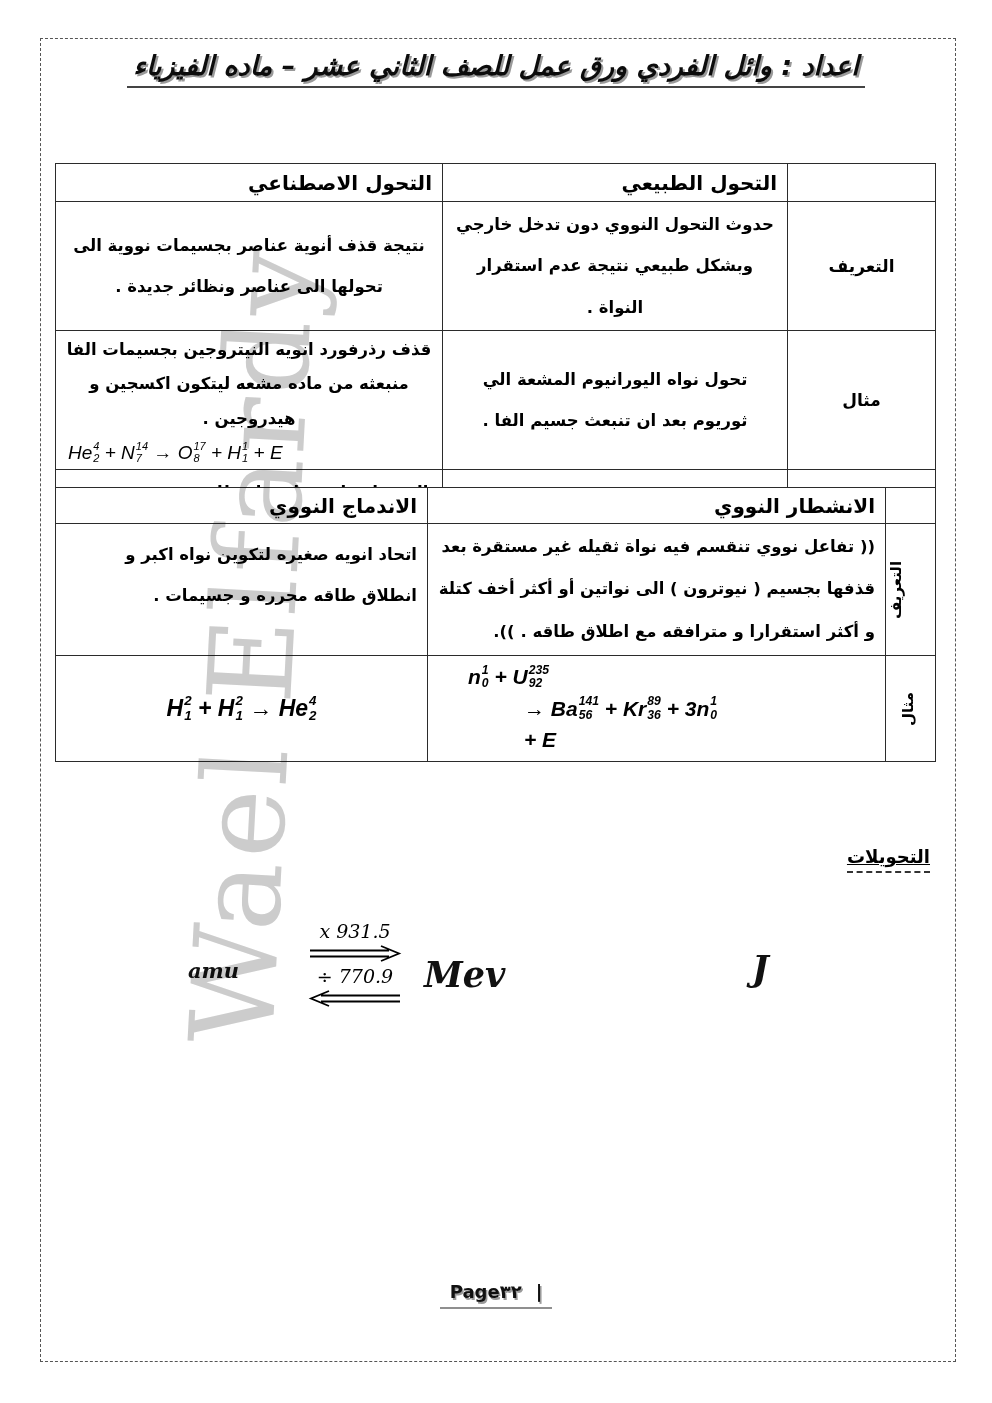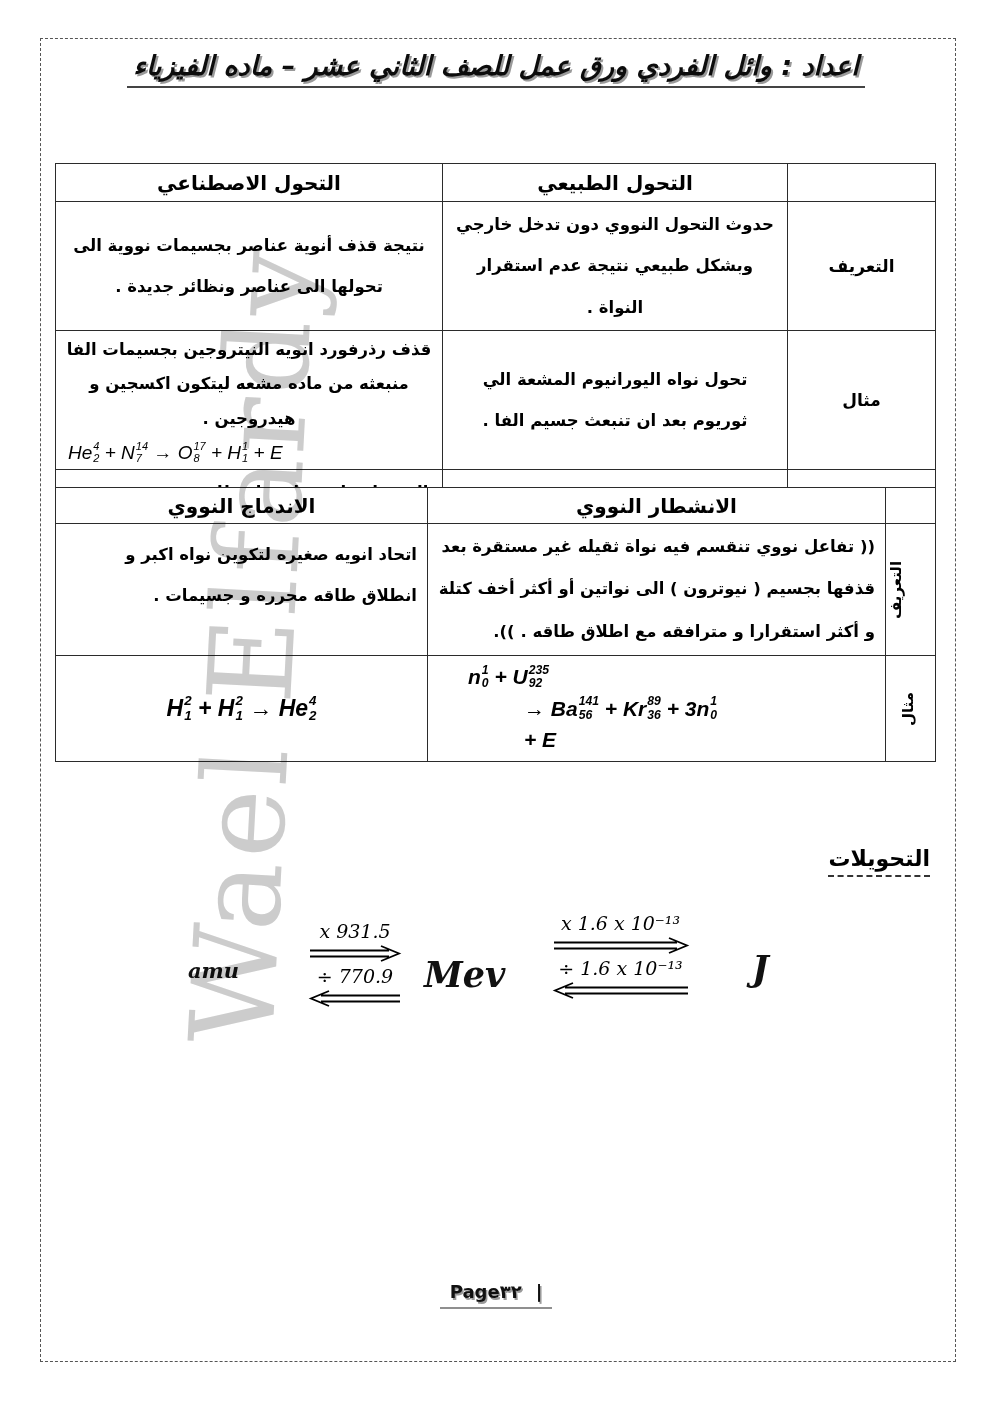--- a/index.html
+++ b/index.html
@@ -27,21 +27,21 @@
     text-shadow:2px 2px 0 #9a9a9a; border-bottom:2px solid #444; padding:0 6px 5px 6px;
   }
   
   table.wtab {
     position:absolute; left:55px; border-collapse:collapse; table-layout:fixed;
     background:#fff; z-index:3; direction:rtl;
   }
   table.wtab td, table.wtab th { border:1.5px solid #2b2b2b; vertical-align:middle; padding:2px 10px; }
   table.t1 { top:163px; width:880px; }
   table.t2 { top:487px; width:880px; }
-  th.colhead { font-size:20px; font-weight:bold; text-align:center; }
+  th.colhead { font-size:20px; font-weight:bold; text-align:right; }
   td.rowlab { font-size:17px; font-weight:bold; text-align:center; }
   td.body-cell { font-size:16.5px; font-weight:bold; text-align:center; line-height:2.5;margin-left:27px; }
   td.body-right { text-align:right; }
   .vlabel-cell { width:50px; padding:0; text-align:center; }
   .vlabel { display:inline-block; transform:rotate(-90deg); white-space:nowrap; font-size:15px; font-weight:bold; }
   
   .eq {
     direction:ltr; font-family:Liberation Sans, sans-serif; font-style:italic;
     text-align:left; line-height:1.5; font-weight:normal;
   }
@@ -50,22 +50,22 @@
   .eq .nuc .ss { display:inline-flex; flex-direction:column; font-size:0.58em; line-height:1.08; margin-left:1px; font-style:italic; }
   .eq-rutherford { font-size:19px; margin-top:2px; padding-left:2px; }
   .eq-fusion { font-size:23px; text-align:center; }
   .eq-fission { font-size:21px; }
   .eq-fission .l1 { padding-left:30px; }
   .eq-fission .l2 { padding-left:86px; }
   .eq-fission .l3 { padding-left:86px; }
   
   .conv-title-wrap { position:absolute; top:846px; right:62px; z-index:3; }
   .conv-title {
-    display:inline-block; font-size:22px; font-weight:bold;
-    border-bottom:2.5px dashed #333; padding-bottom:4px;
+    display:inline-block; font-size:18px; font-weight:bold;
+    border-bottom:2.5px dashed #333; padding-bottom:4px;text-decoration:underline;
   }
   .unit {
     position:absolute; z-index:4; font-family:"DejaVu Serif", serif; font-style:italic;
     font-weight:bold; color:#111;
   }
   .unit-amu { left:188px; top:958px; font-size:21px; }
   .unit-mev { left:424px; top:954px; font-size:35px; }
   .unit-j   { left:752px; top:948px; font-size:35px; }
   .conv-grp { position:absolute; z-index:4; display:flex; flex-direction:column; align-items:center; }
   .grp1 { left:300px; top:920px; width:110px; }
@@ -247,30 +247,20 @@
       <path d="M3 5.5 H82 M3 11.5 H82 M74 1 L92 8.5 L74 16" fill="none" stroke="#000" stroke-width="1.8"></path>
     </svg>
     <div class="conv-label">÷ 770.9</div>
     <svg width="96" height="17" viewBox="0 0 96 17">
       <path d="M93 5.5 H14 M93 11.5 H14 M22 1 L4 8.5 L22 16" fill="none" stroke="#000" stroke-width="1.8"></path>
     </svg>
   </div>
 
   <div class="unit unit-mev">Mev</div>
 
-  <div class="conv-grp grp2">
-    <div class="conv-label">x 1.6 x 10⁻¹³</div>
-    <svg width="140" height="17" viewBox="0 0 140 17">
-      <path d="M3 5.5 H126 M3 11.5 H126 M118 1 L136 8.5 L118 16" fill="none" stroke="#000" stroke-width="1.8"></path>
-    </svg>
-    <div class="conv-label">÷ 1.6 x 10⁻¹³</div>
-    <svg width="140" height="17" viewBox="0 0 140 17">
-      <path d="M137 5.5 H14 M137 11.5 H14 M22 1 L4 8.5 L22 16" fill="none" stroke="#000" stroke-width="1.8"></path>
-    </svg>
-  </div>
 
   <div class="unit unit-j">J</div>
 
   <div class="footer-wrap">
     <span class="footer-line">
       <span>|</span>
       <span style="direction:ltr">Page٣٢</span>
     </span>
   </div>
 

